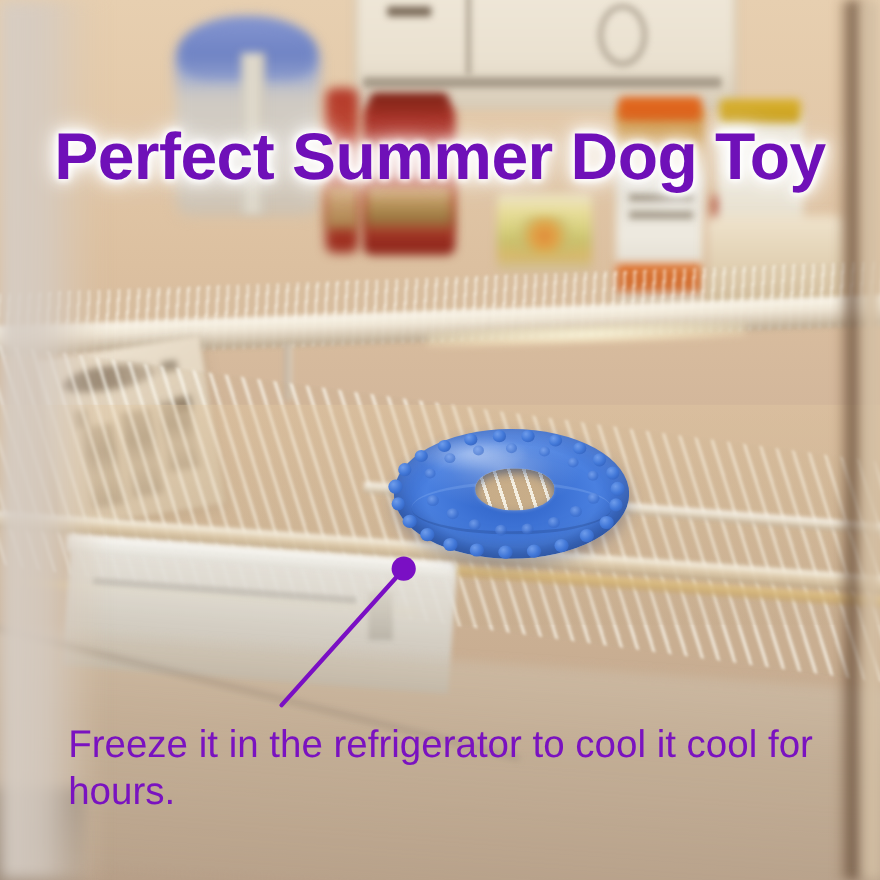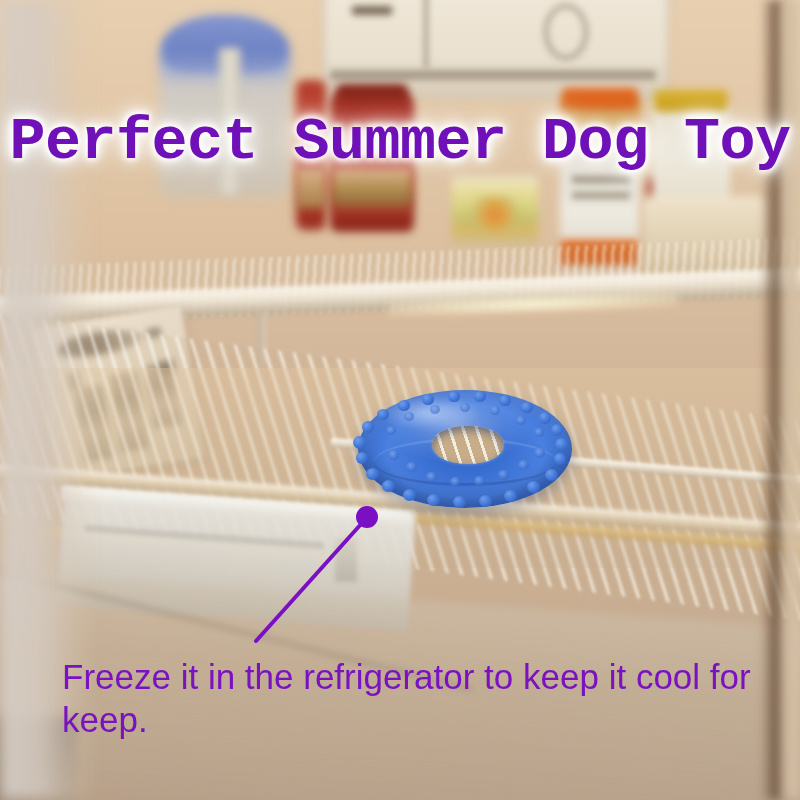--- a/index.html
+++ b/index.html
@@ -479,21 +479,21 @@
   .callout-svg {
     position: absolute; left: 0; top: 0; width: 800px; height: 800px;
     pointer-events: none;
   }
 
   
   .headline {
     position: absolute;
     left: 0; top: 108px; width: 800px;
     text-align: center;
-    font-family: Liberation Mono, monospace;
+    font-family: Liberation Sans, sans-serif;
     font-size: 60px;
     font-weight: bold;
     letter-spacing: -0.5px;
     color: #6f10b8;
     white-space: nowrap;
     text-shadow:
       0 0 7px #ffffff, 0 0 7px #ffffff, 0 0 12px #ffffff,
       0 0 16px #ffffff, 0 0 22px rgba(255,255,255,0.95),
       0 0 30px rgba(255,255,255,0.8);
   }
@@ -627,15 +627,15 @@
     <div class="nub-in" style="left:176px;top:38px; width:10px;height:9px;"></div>
   </div>
 
   <svg class="callout-svg" viewBox="0 0 800 800">
     <line x1="362" y1="523" x2="256" y2="641" stroke="#7A0FC4" stroke-width="4" stroke-linecap="round"></line>
     <circle cx="367" cy="517" r="11" fill="#7A0FC4"></circle>
   </svg>
 
   <div class="headline">Perfect Summer Dog Toy</div>
 
-  <div class="caption">Freeze it in the refrigerator to keep it cool for keep.</div>
+  <div class="caption">Freeze it in the refrigerator to cool it cool for hours.</div>
 
 </div>
 
 </body></html>

